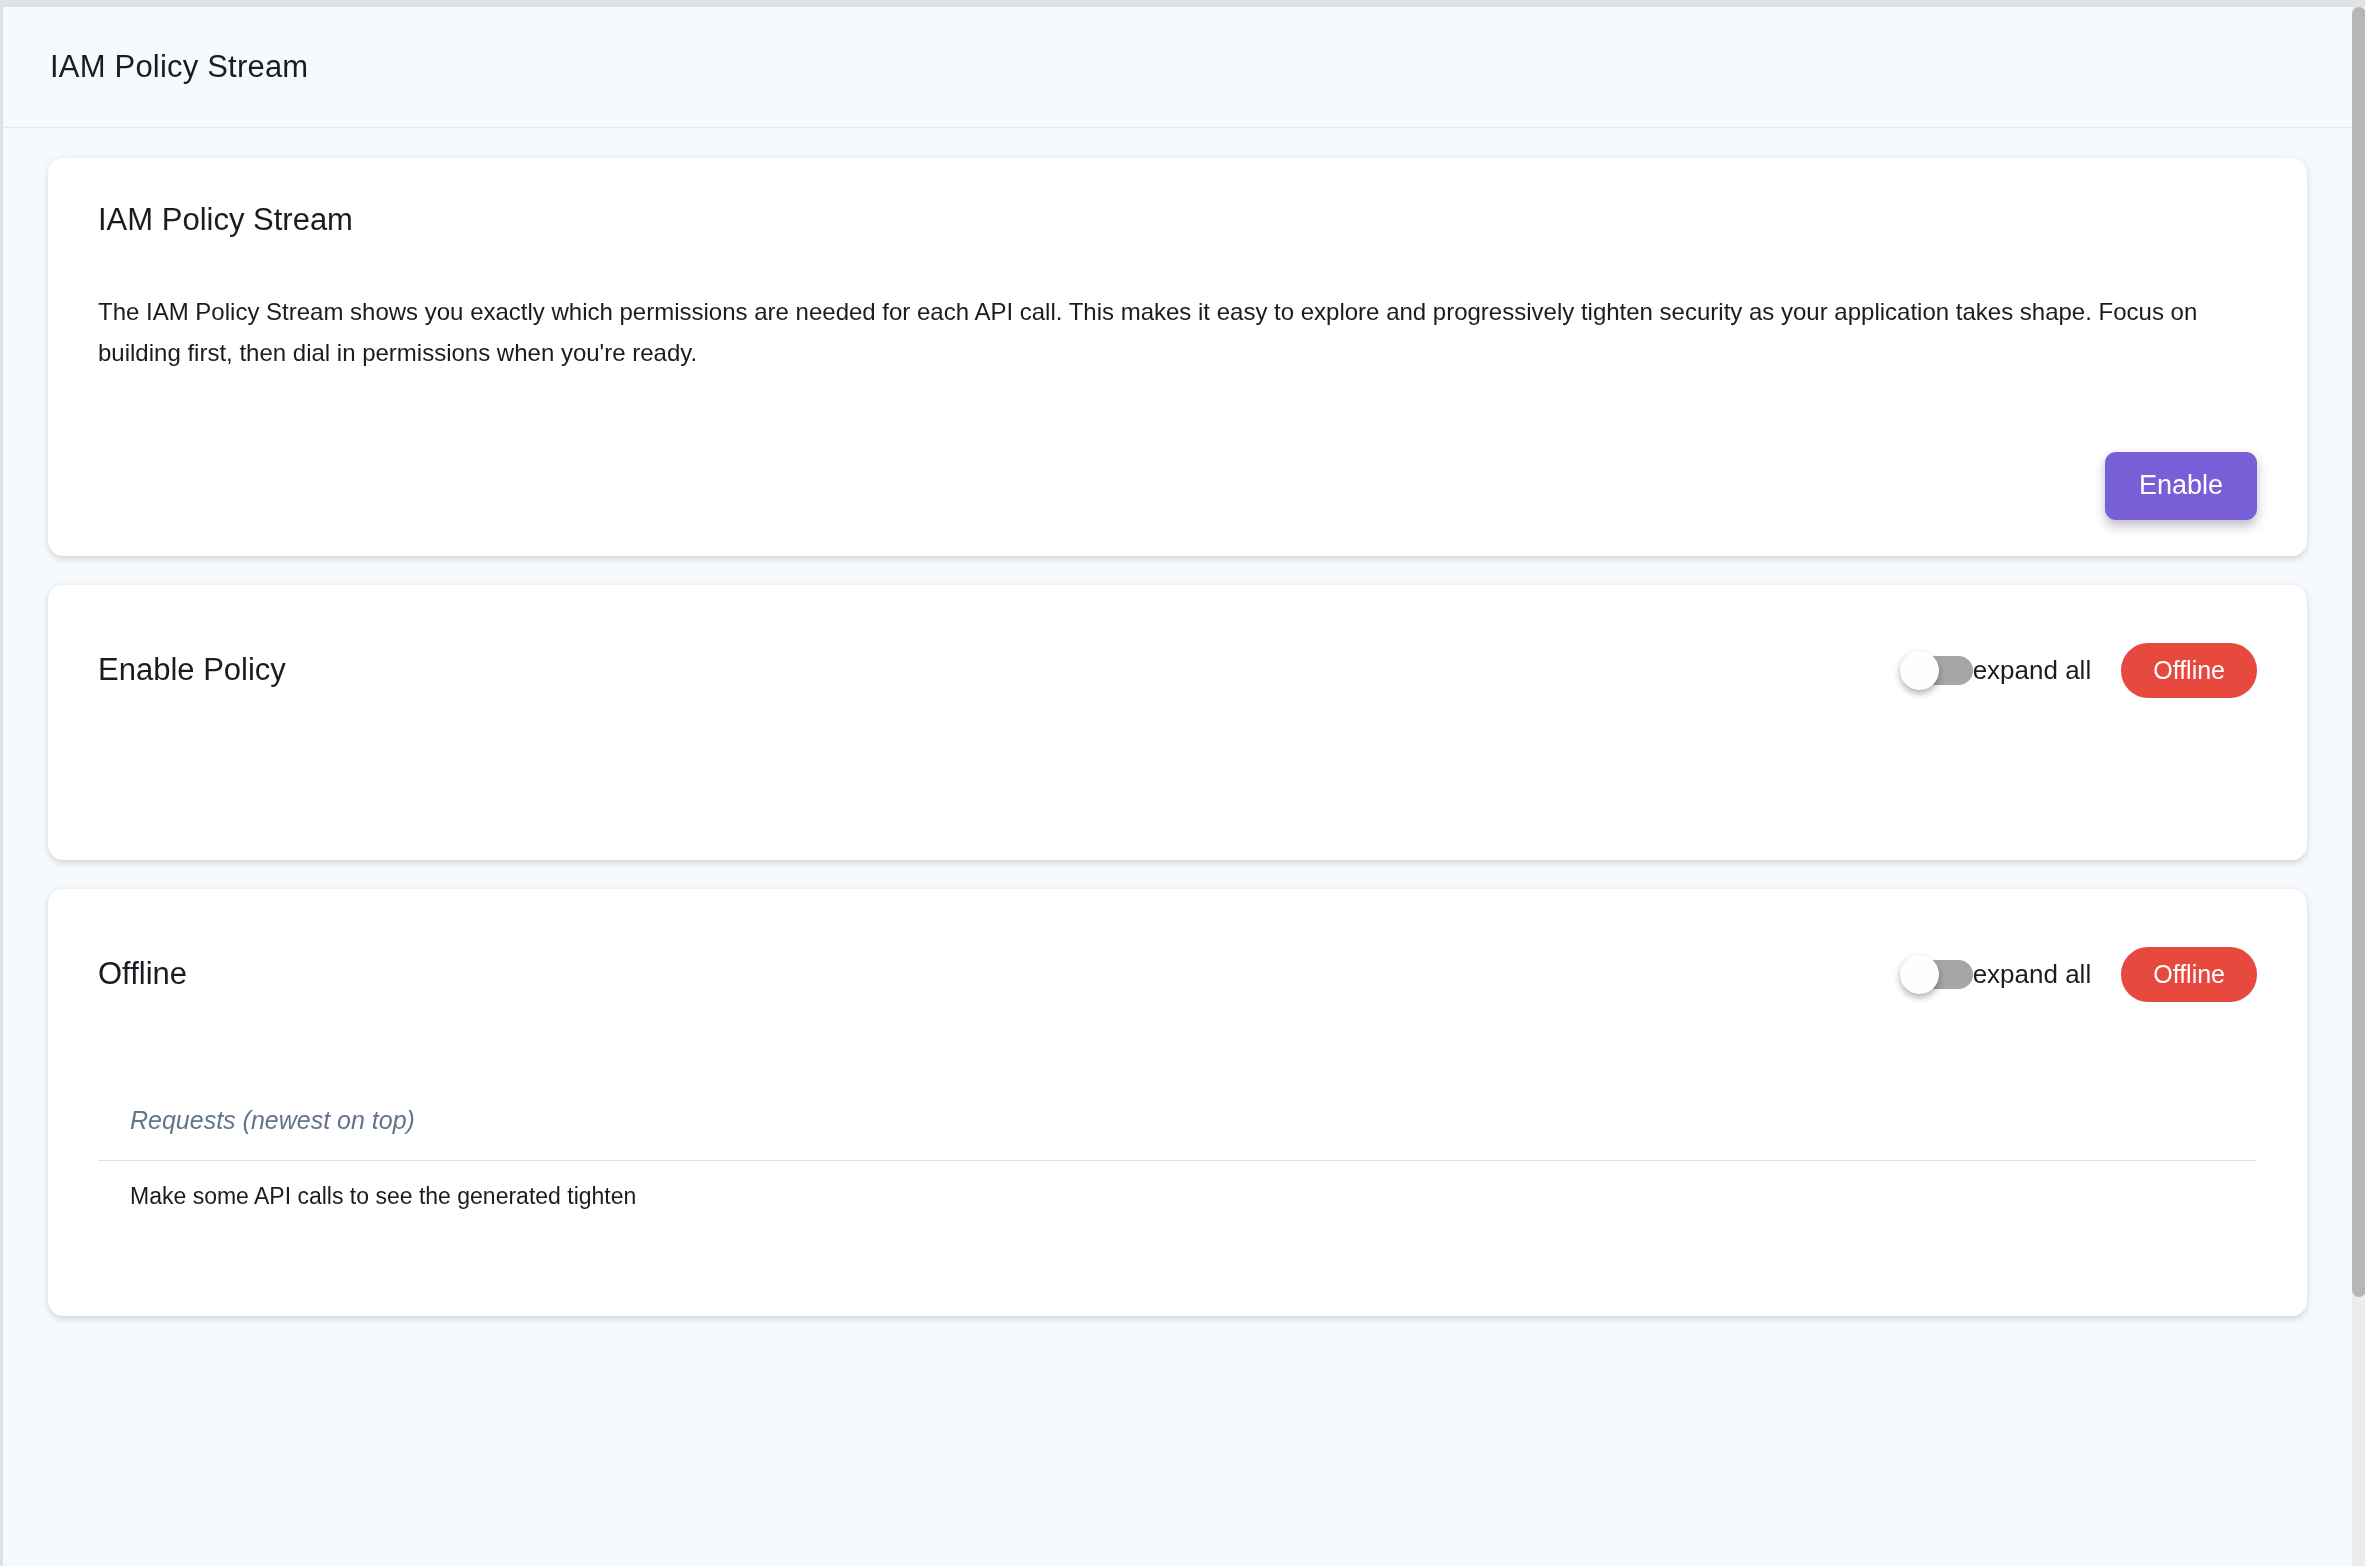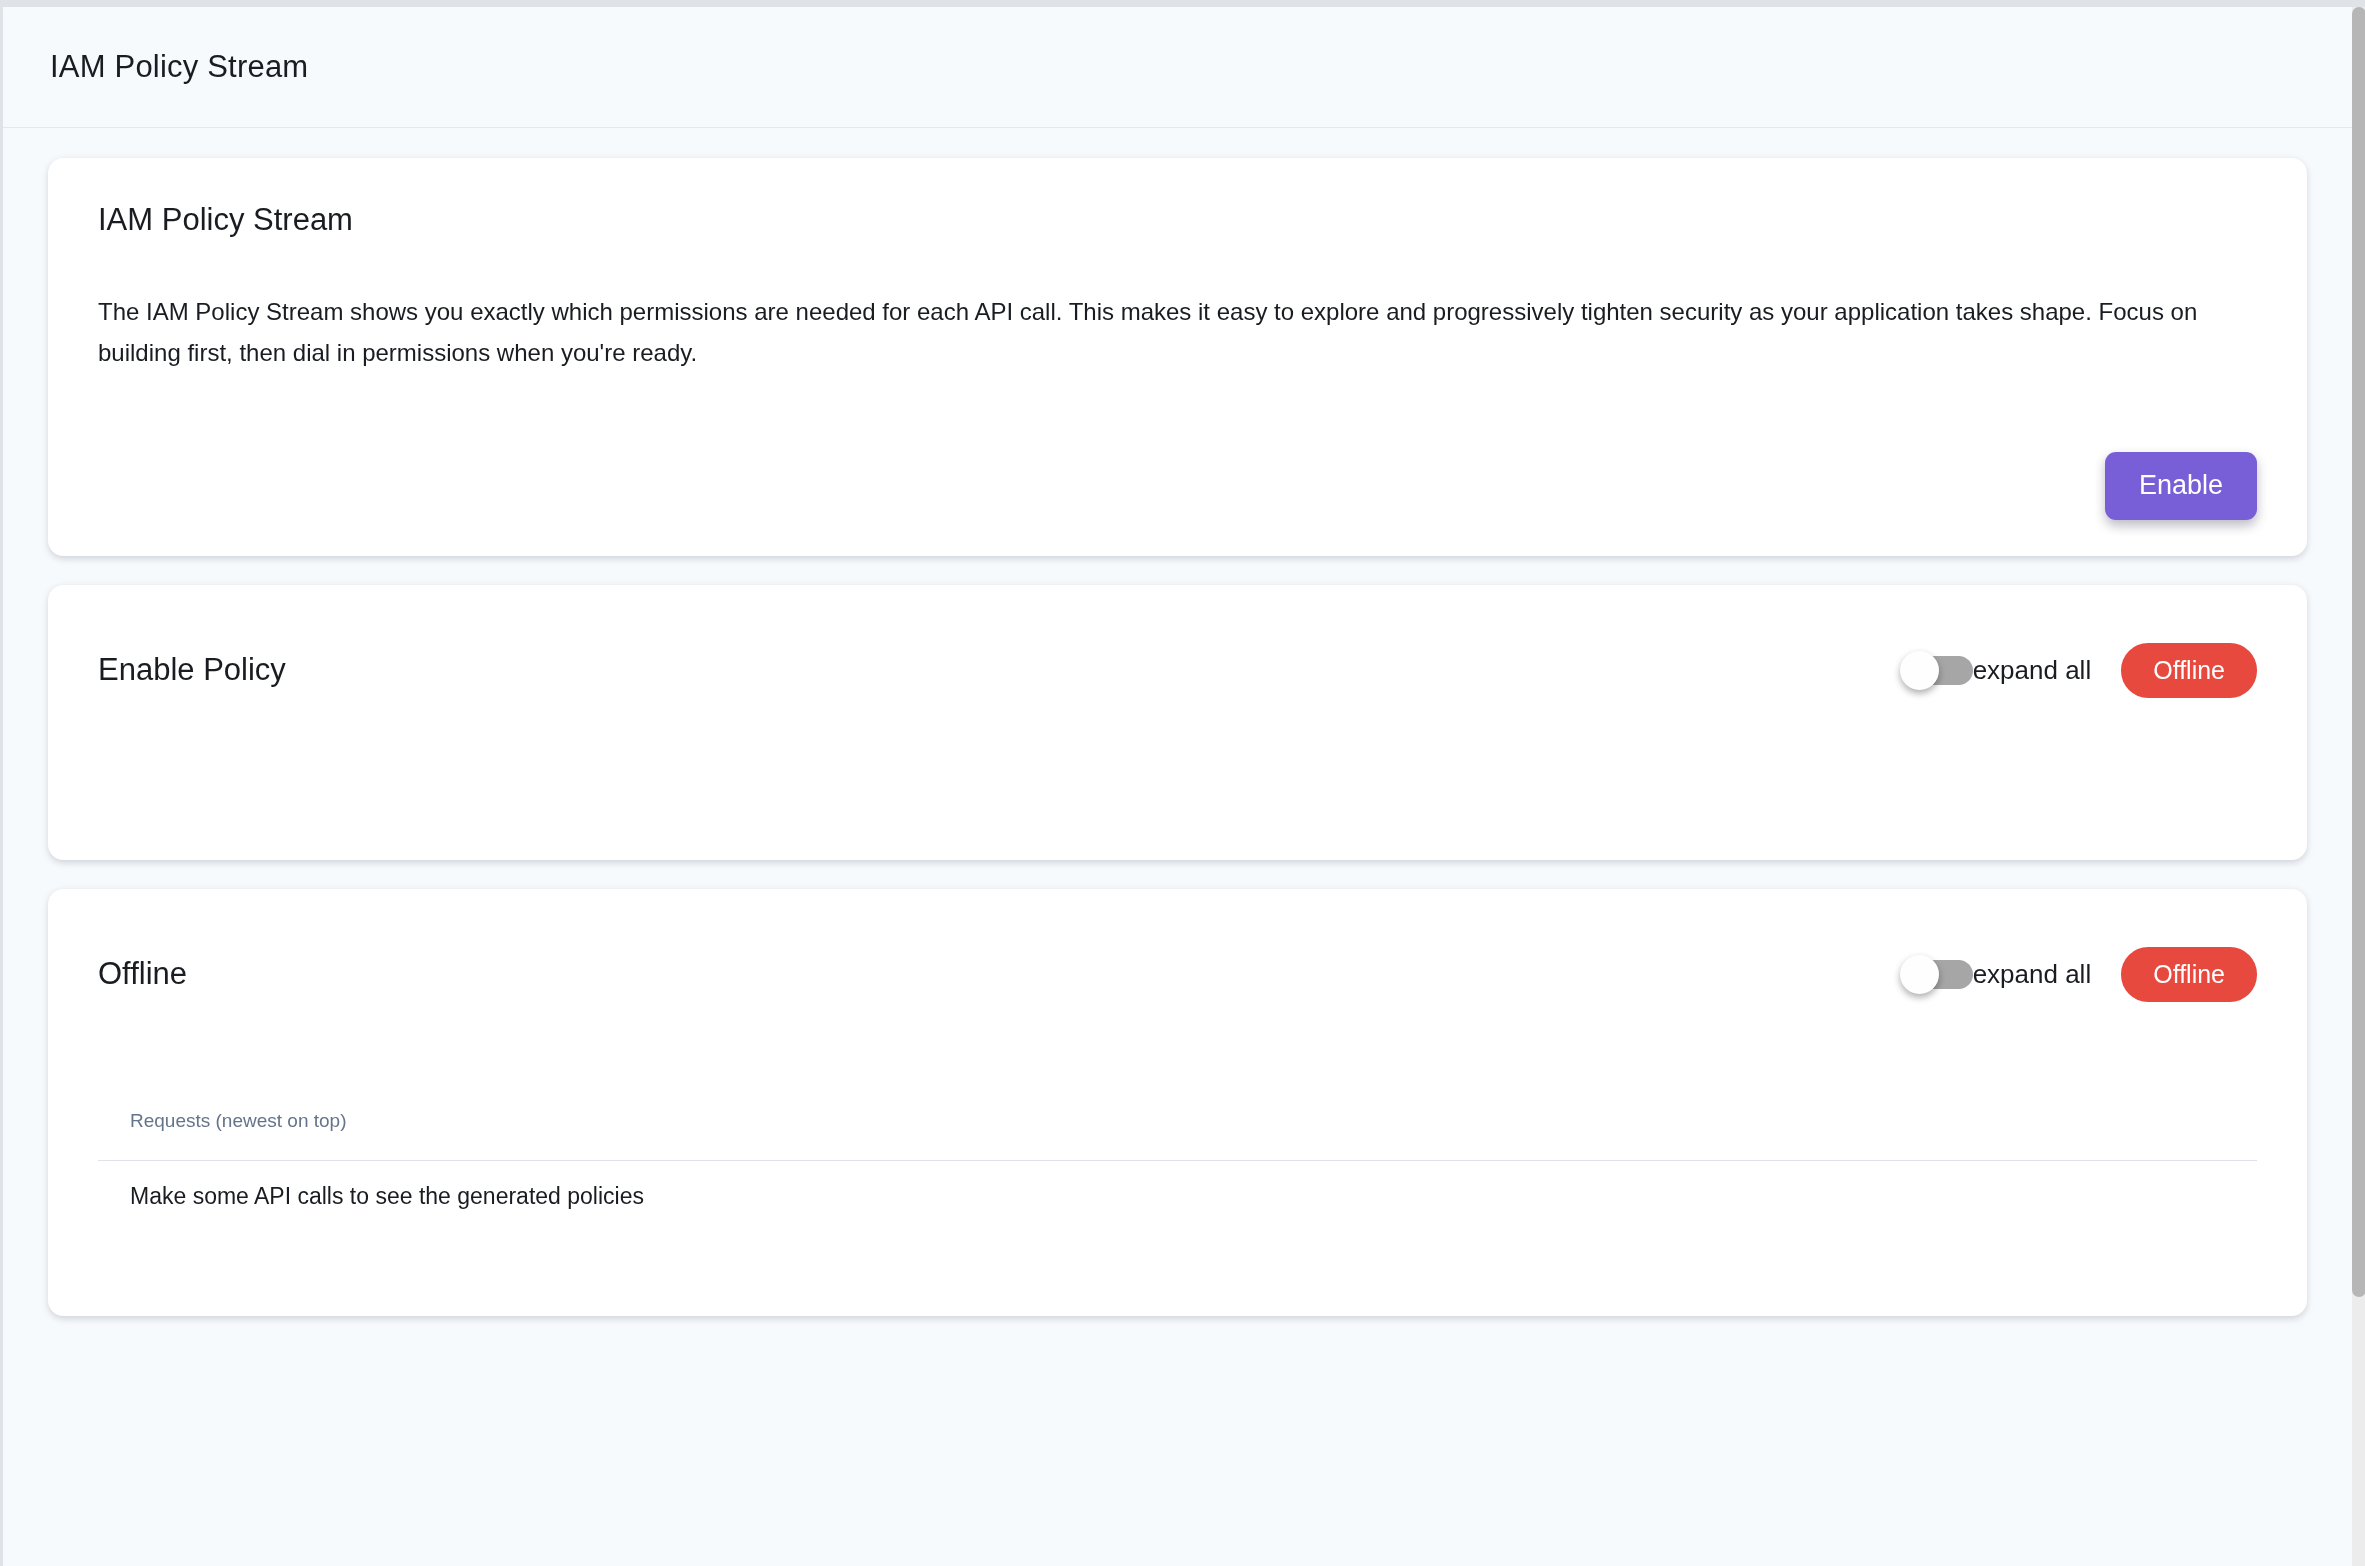--- a/index.html
+++ b/index.html
@@ -152,23 +152,24 @@
     background: var(--danger);
     color: #ffffff;
     font-size: 25px;
     text-align: center;
   }
 
   
   .requests-section { margin-top: 103px; }
   .requests-heading {
     padding-left: 32px;
-    font-size: 19px;
+    font-size: 25px;
     line-height: 31px;
     color: var(--muted);
+    font-style: italic;
   }
   .requests-divider {
     margin-top: 24px;
     height: 1.7px;
     background: var(--divider);
     border: none;
   }
   .requests-empty {
     margin-top: 20.5px;
     padding-left: 32px;
@@ -236,21 +237,21 @@
       <div class="toggle">
         <div class="toggle-knob"></div>
       </div>
       <div class="expand-label">expand all</div>
       <div class="status-badge">Offline</div>
     </div>
 
     <div class="requests-section">
       <div class="requests-heading">Requests (newest on top)</div>
       <div class="requests-divider"></div>
-      <div class="requests-empty">Make some API calls to see the generated policies</div>
+      <div class="requests-empty">Make some API calls to see the generated tighten</div>
     </div>
   </section>
 
 </main>
 
 <div class="scrollbar">
   <div class="scrollbar-thumb"></div>
 </div>
 
 

